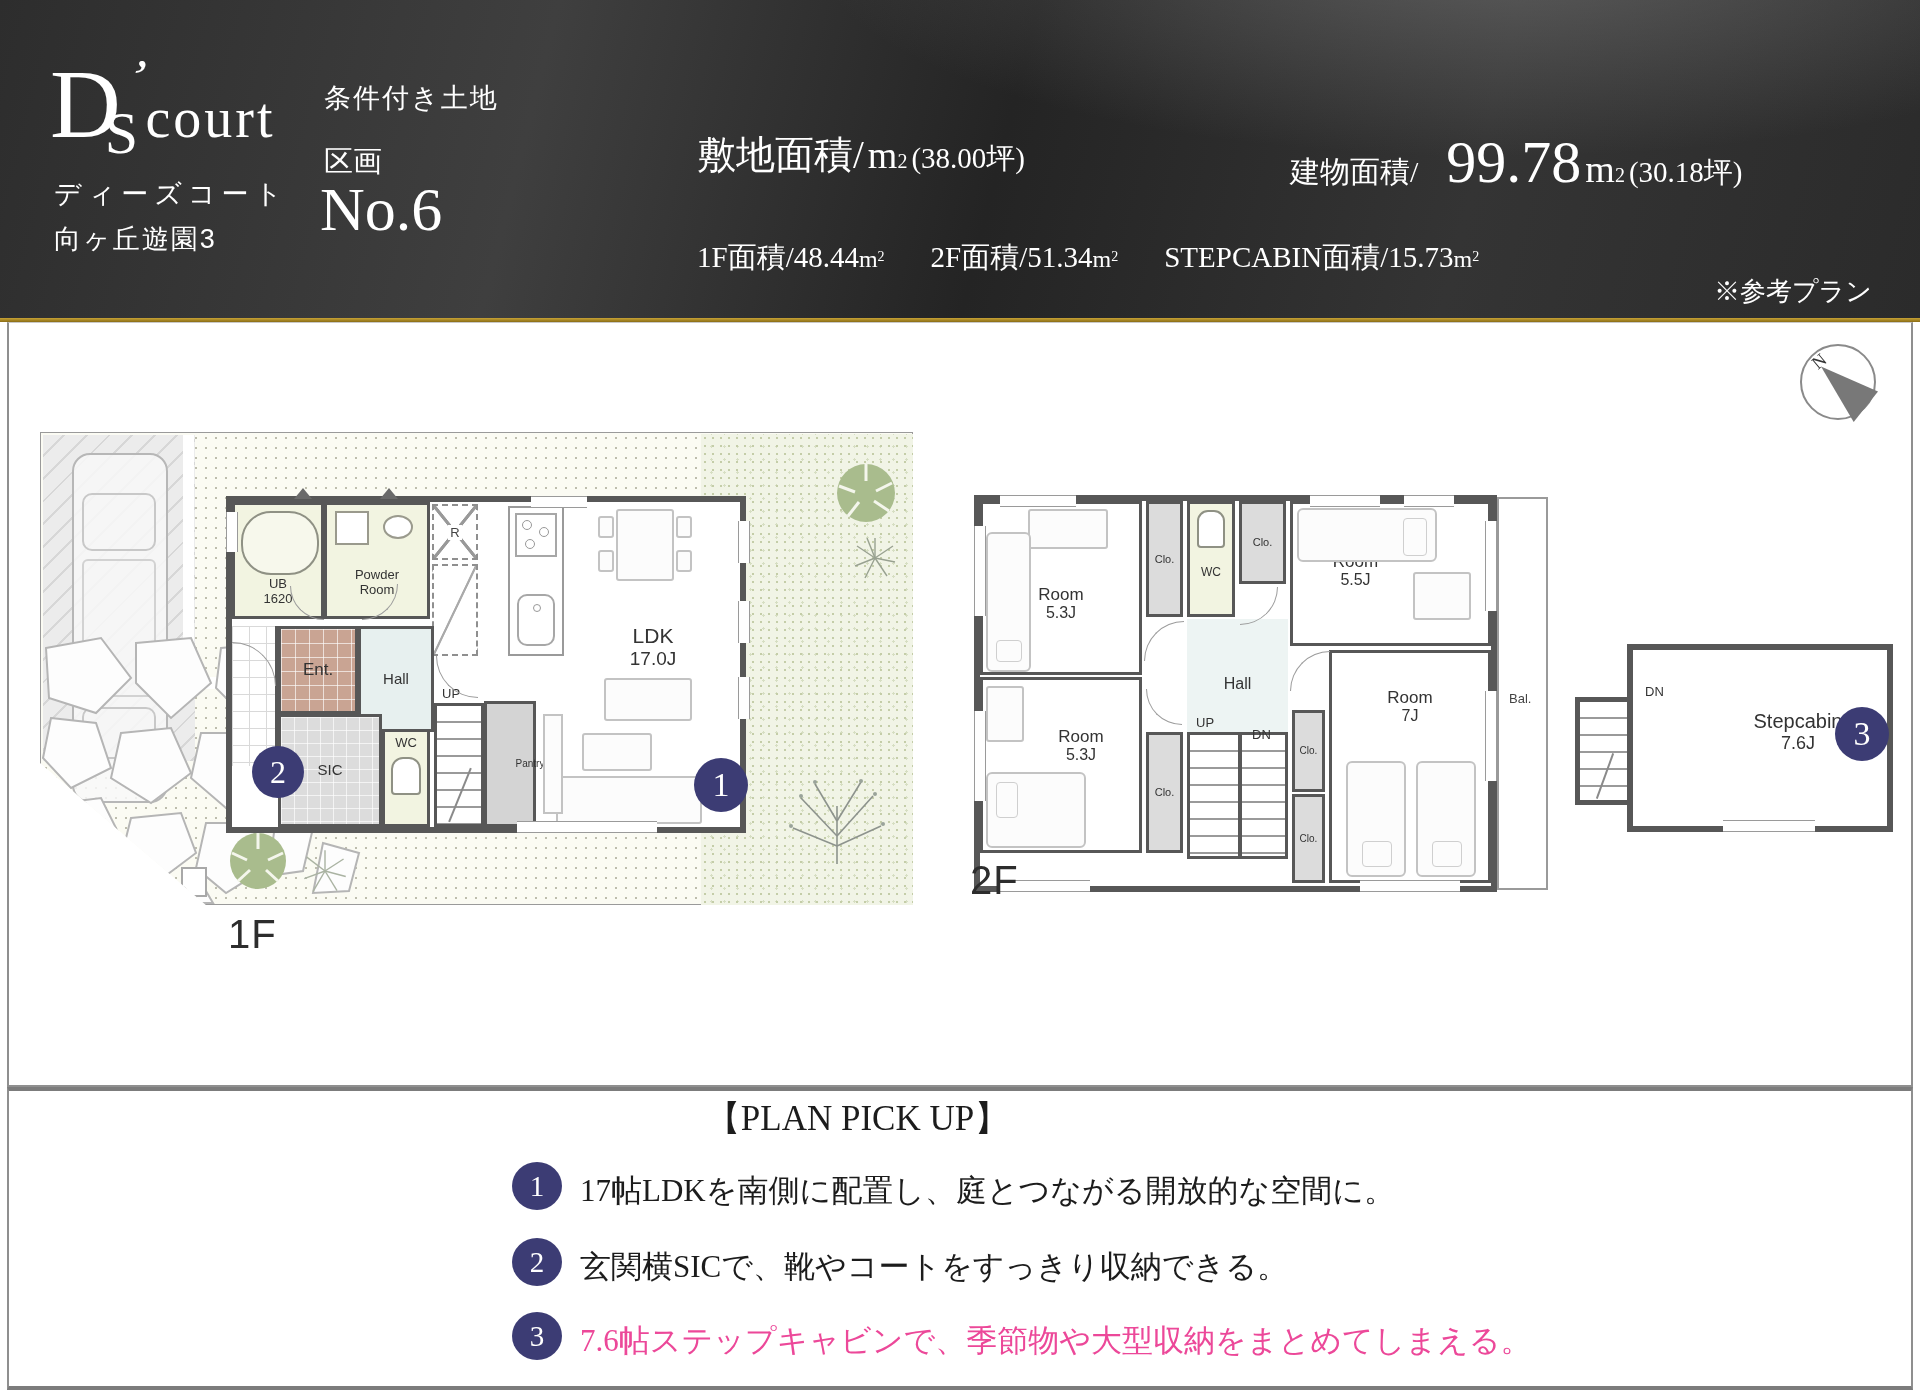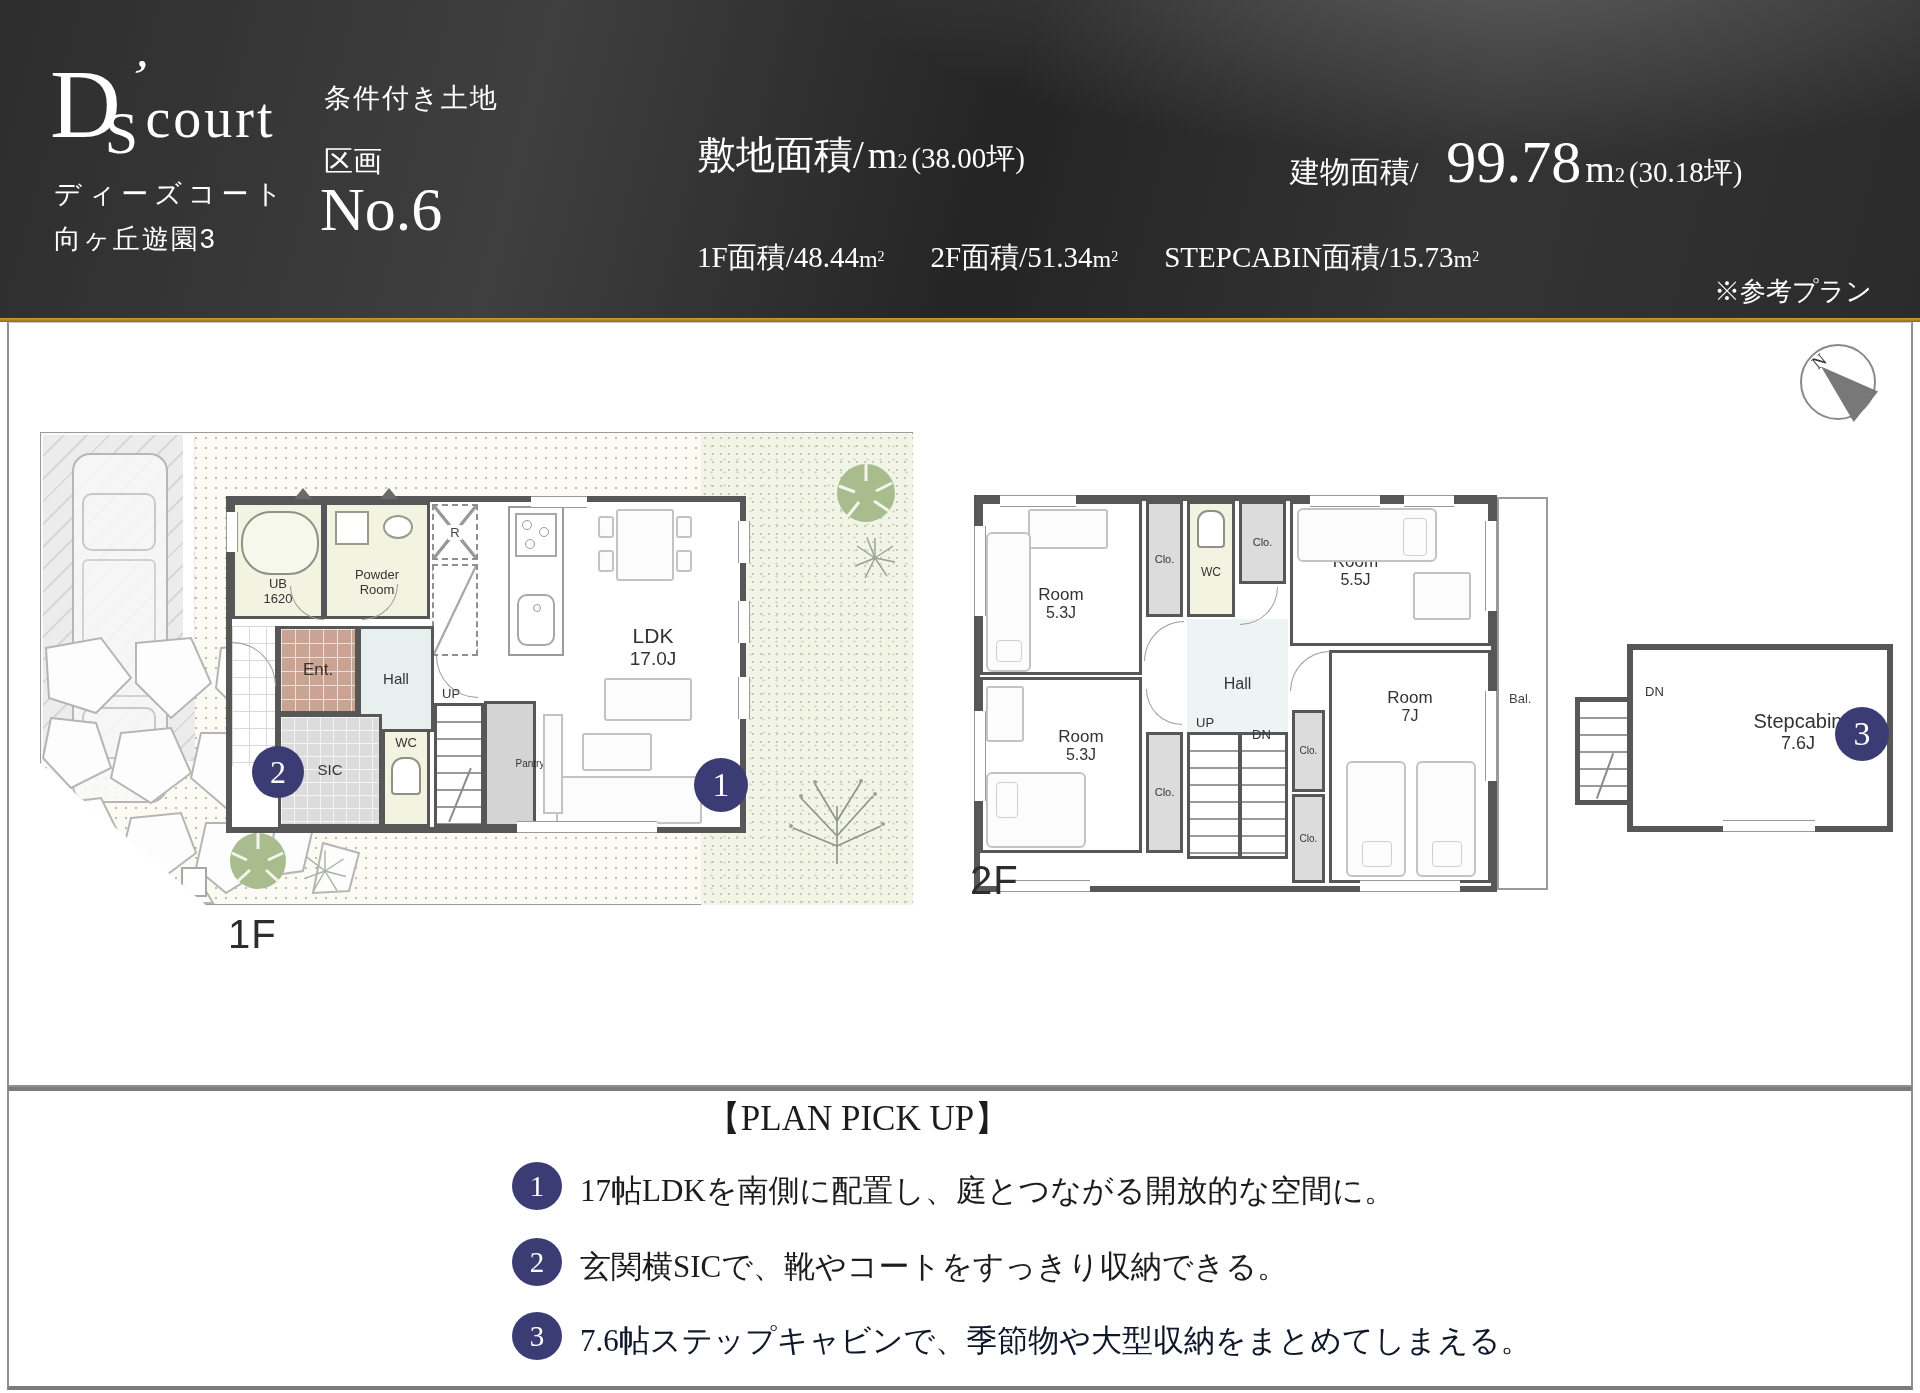--- a/index.html
+++ b/index.html
@@ -400,15 +400,15 @@
   <div class="abs serif" style="left:580px;top:1170px;font-size:31px;color:#1c1c1c;">17帖LDKを南側に配置し、庭とつながる開放的な空間に。</div>
 
   <div class="badge" style="left:512px;top:1238px;width:50px;height:48px;font-size:29px;">
       <span>2</span>
     </div>
   <div class="abs serif" style="left:580px;top:1246px;font-size:31px;color:#1c1c1c;">玄関横SICで、靴やコートをすっきり収納できる。</div>
 
   <div class="badge" style="left:512px;top:1312px;width:50px;height:48px;font-size:29px;">
       <span>3</span>
     </div>
-  <div class="abs serif" style="left:580px;top:1320px;font-size:31px;color:#0f172a;">7.6帖ステップキャビンで、季節物や大型収納をまとめてしまえる。</div>
+  <div class="abs serif" style="left:580px;top:1320px;font-size:31px;color:#ec4899;">7.6帖ステップキャビンで、季節物や大型収納をまとめてしまえる。</div>
 
 </div>
 
 </body></html>

